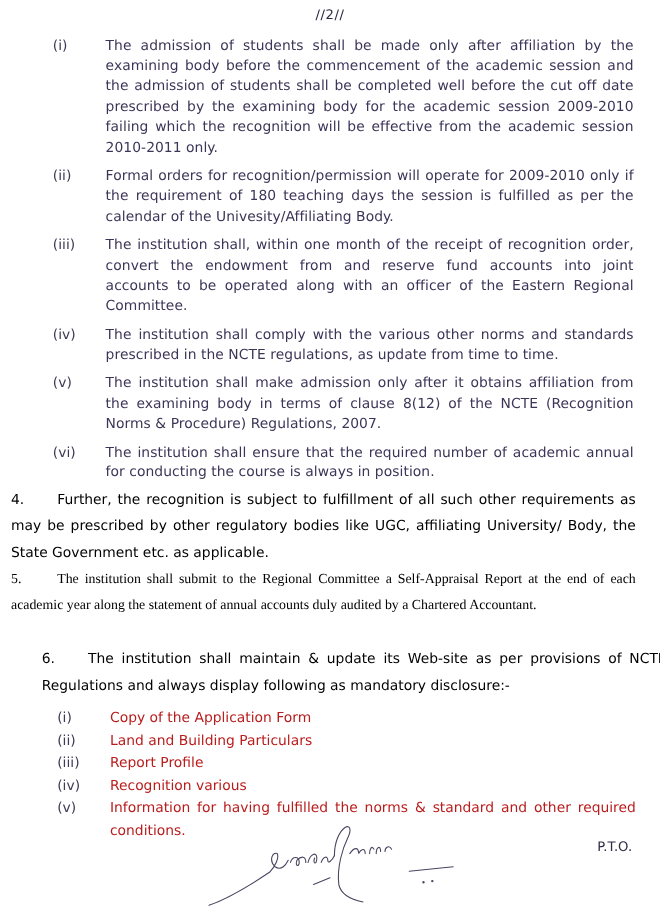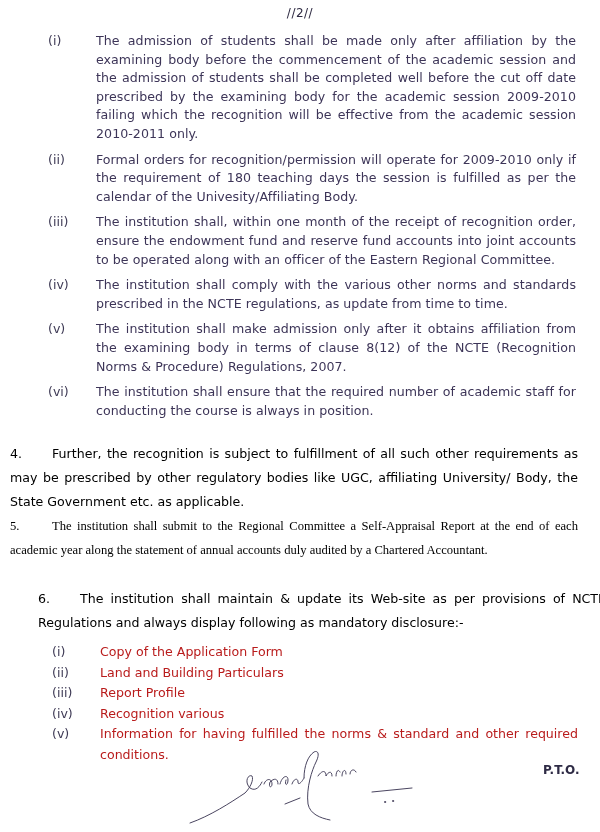--- a/index.html
+++ b/index.html
@@ -26,54 +26,54 @@
   }
   .para .pnum { display: inline-block; width: 42px; }
   #p4 { top: 442px; }
   #p5 { top: 514px; font-family: Liberation Serif, serif; }
   #p6 { top: 587px; margin-left: 28px; }
   .disc-list { position: absolute; left: 52px; top: 642px; width: 526px; }
   .disc-item { display: flex; }
   .disc-item .num { width: 48px; flex: 0 0 48px; font-size: 12.6px; line-height: 20.6px; color: #3e3a55; }
   .disc-item .txt { flex: 1; font-size: 12.6px; line-height: 20.6px; text-align: justify; color: #b91c1c; }
   .pto {
-    position: absolute; left: 543px; top: 763px; font-size: 12px; font-weight: bold;
+    position: absolute; left: 543px; top: 763px; font-size: 12px; font-weight: normal;
     color: #2e2b45;
   }
   .signature { position: absolute; left: 180px; top: 748px; }
 </style>
 </head>
 <body>
 
 <div class="page-num">//2//</div>
 
 <div class="sub-list">
   <div class="sub-item">
     <span class="num">(i)</span>
     <span class="txt">The admission of students shall be made only after affiliation by the examining body before the commencement of the academic session and the admission of students shall be completed well before the cut off date prescribed by the examining body for the academic session 2009-2010 failing which the recognition will be effective from the academic session 2010-2011 only.</span>
   </div>
   <div class="sub-item">
     <span class="num">(ii)</span>
     <span class="txt">Formal orders for recognition/permission will operate for 2009-2010 only if the requirement of 180 teaching days the session is fulfilled as per the calendar of the Univesity/Affiliating Body.</span>
   </div>
   <div class="sub-item">
     <span class="num">(iii)</span>
-    <span class="txt">The institution shall, within one month of the receipt of recognition order, ensure the endowment fund and reserve fund accounts into joint accounts to be operated along with an officer of the Eastern Regional Committee.</span>
+    <span class="txt">The institution shall, within one month of the receipt of recognition order, convert the endowment from and reserve fund accounts into joint accounts to be operated along with an officer of the Eastern Regional Committee.</span>
   </div>
   <div class="sub-item">
     <span class="num">(iv)</span>
     <span class="txt">The institution shall comply with the various other norms and standards prescribed in the NCTE regulations, as update from time to time.</span>
   </div>
   <div class="sub-item">
     <span class="num">(v)</span>
     <span class="txt">The institution shall make admission only after it obtains affiliation from the examining body in terms of clause 8(12) of the NCTE (Recognition Norms &amp; Procedure) Regulations, 2007.</span>
   </div>
   <div class="sub-item">
     <span class="num">(vi)</span>
-    <span class="txt">The institution shall ensure that the required number of academic staff for conducting the course is always in position.</span>
+    <span class="txt">The institution shall ensure that the required number of academic annual for conducting the course is always in position.</span>
   </div>
 </div>
 
 <div class="para" id="p4">
   <span class="pnum">4.</span><span>Further, the recognition is subject to fulfillment of all such other requirements as may be prescribed by other regulatory bodies like UGC, affiliating University/ Body, the State Government etc. as applicable.</span>
 </div>
 <div class="para" id="p5">
   <span class="pnum">5.</span><span>The institution shall submit to the Regional Committee a Self-Appraisal Report at the end of each academic year along the statement of annual accounts duly audited by a Chartered Accountant.</span>
 </div>
 <div class="para" id="p6">

